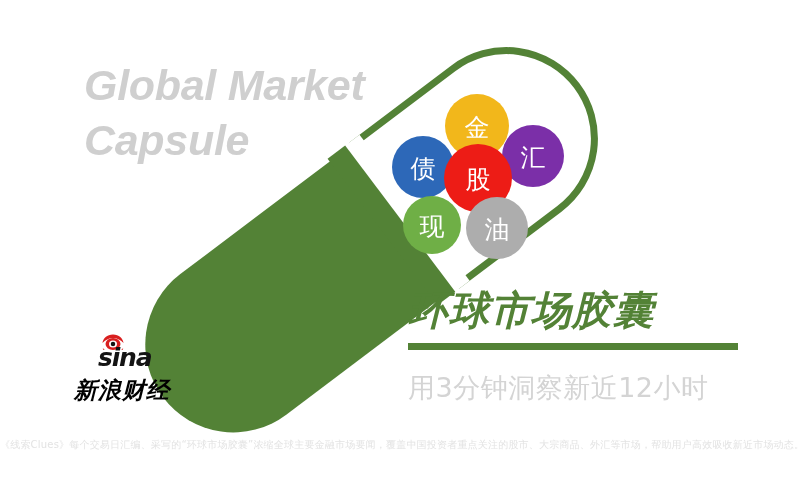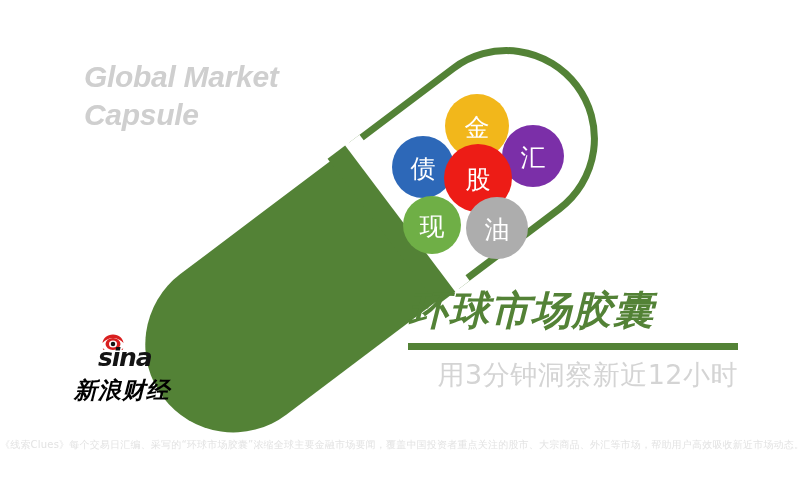--- a/index.html
+++ b/index.html
@@ -17,21 +17,21 @@
   }
 
   
   #english-title {
     position: absolute;
     left: 84px;
     top: 58px;
     width: 330px;
     font-style: italic;
     font-weight: bold;
-    font-size: 30px;
+    font-size: 43px;
     line-height: 1.27;
     color: #cfcfcf;
     letter-spacing: -0.3px;
     white-space: pre-line;
     user-select: none;
   }
 
   
   #capsule-graphic {
     position: absolute;
@@ -72,25 +72,25 @@
     line-height: 1.1;
     white-space: nowrap;
   }
   #headline-rule {
     margin-top: 11px;
     height: 7px;
     background: #538236;
     width: 100%;
   }
   #chinese-subtitle {
-    margin-top: 7px;
+    margin-top: 20px;
     font-family: "DejaVu Sans", "Liberation Sans", sans-serif;
     font-size: 27px;
     color: #d4d4d4;
-    text-align: right;
+    text-align: left;
     letter-spacing: 0.5px;
     white-space: nowrap;
   }
 
   
   #sina-logo {
     position: absolute;
     left: 74px;
     top: 334px;
     display: flex;

